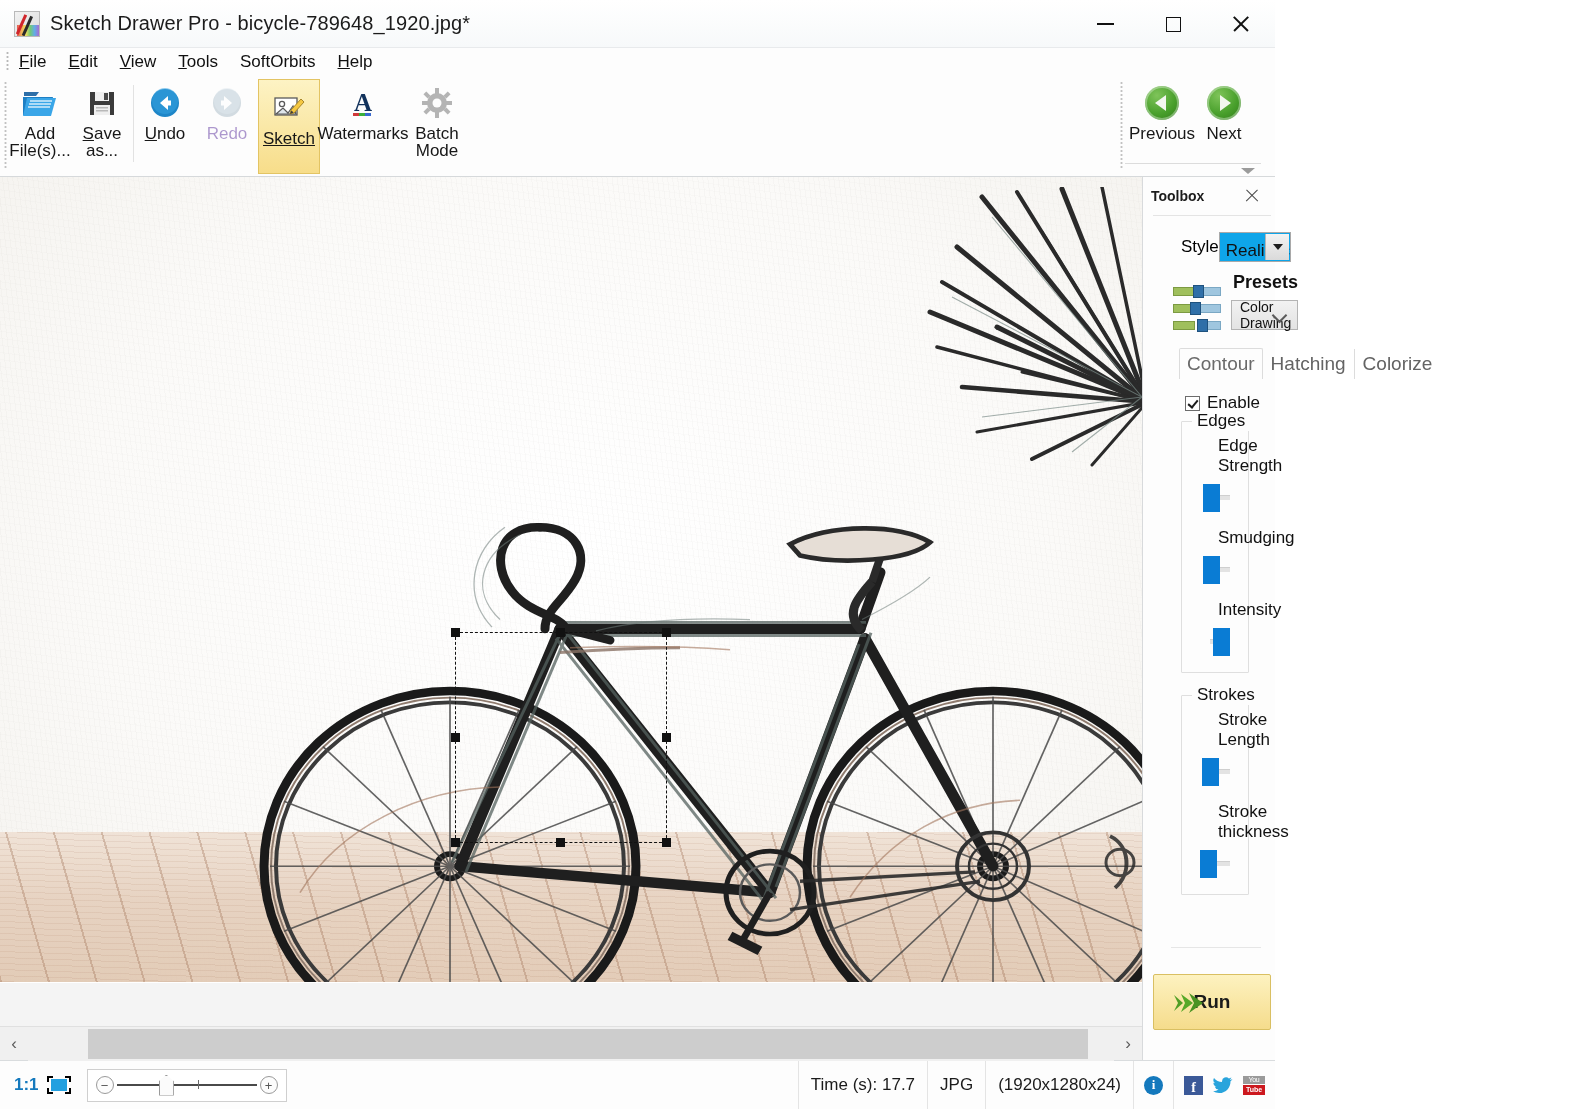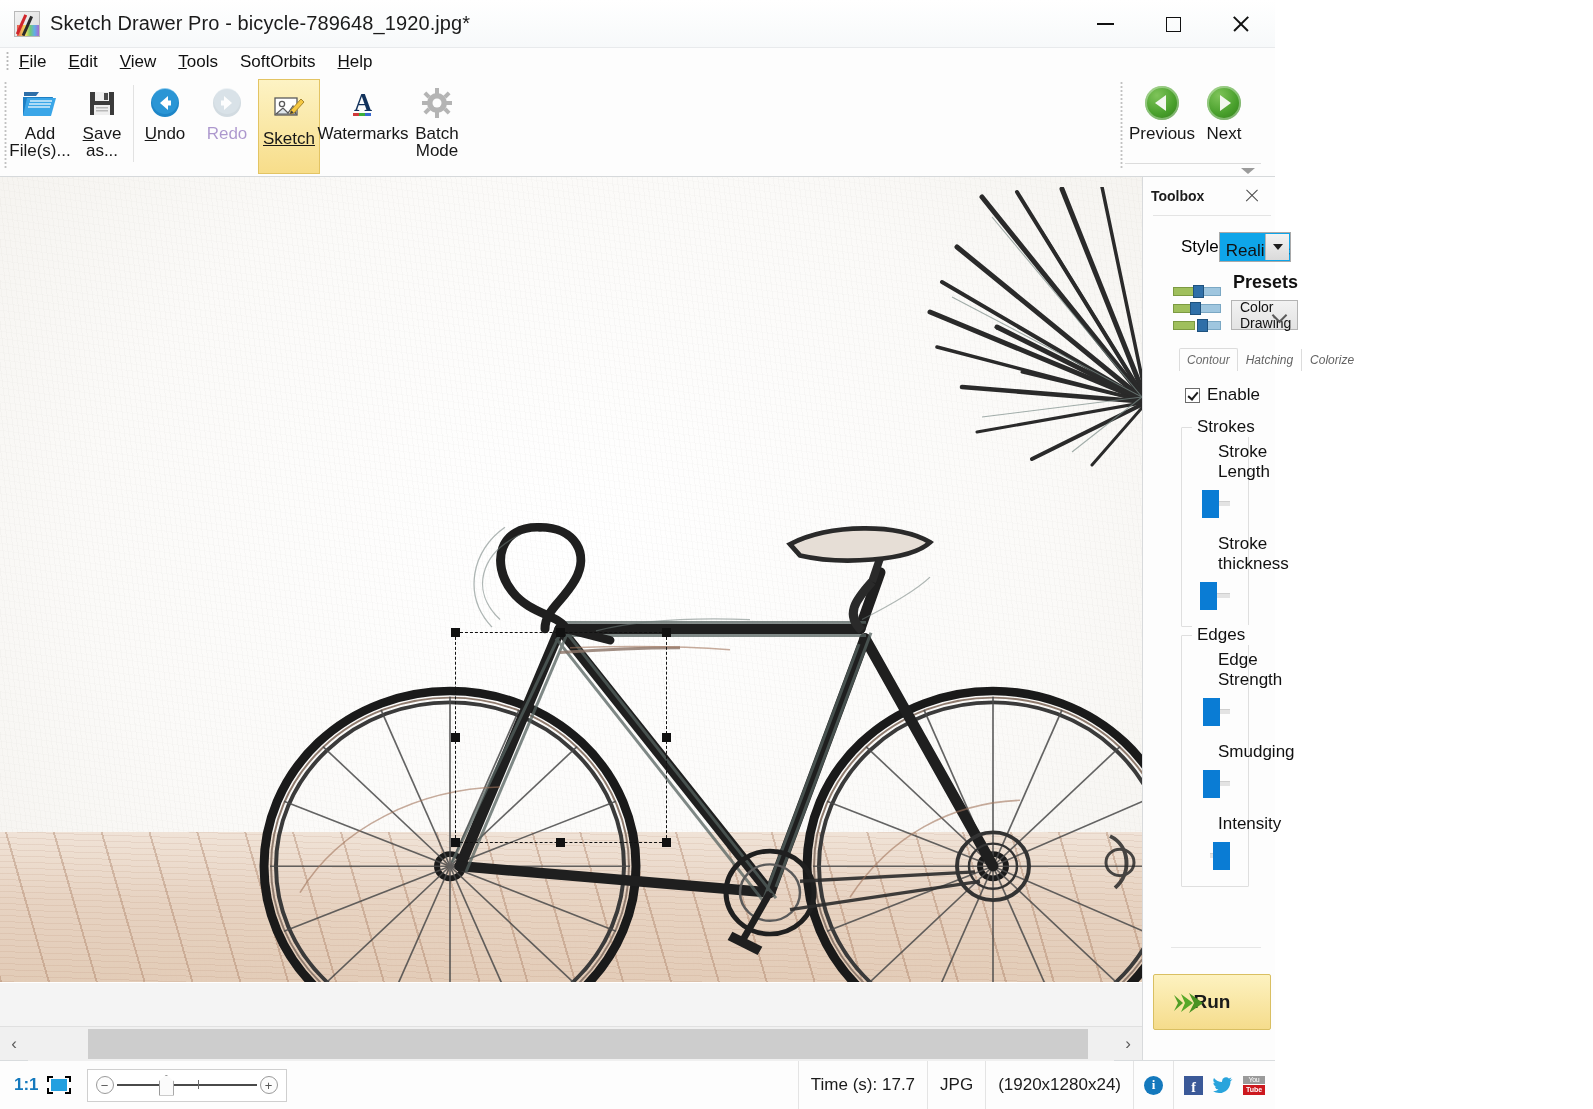--- a/index.html
+++ b/index.html
@@ -261,23 +261,22 @@
     position: relative;
   }
   .chev {
     position:absolute; right: 12px; top: 9px; width: 11px; height: 11px;
     border-right: 2px solid #5a5a5a; border-bottom: 2px solid #5a5a5a;
     transform: rotate(45deg);
   }
 
   .tabs { display:flex; padding: 12px 0 0 26px; align-items: flex-end; }
   .tab {
-    font-size: 12px; color:#636363; padding: 4px 8px 4px 8px; cursor: default;
+    font-size: 19px; color:#636363; padding: 4px 8px 4px 8px; cursor: default;
     border-right: 1px solid #dcdcdc;
-    font-style: italic;
   }
   .tab:last-child { border-right: none; }
   .tab.active {
     color:#6a6a6a; background:#fdfdfd;
     border: 1px solid #dcdcdc; border-bottom: none;
     border-top-left-radius: 2px; border-top-right-radius: 2px;
     padding: 4px 7px;
   }
 
   .enable-row { display:flex; align-items:center; gap: 7px; padding: 14px 0 0 32px; }
@@ -764,55 +763,55 @@
           <div class="tab active">Contour</div>
           <div class="tab">Hatching</div>
           <div class="tab">Colorize</div>
         </div>
 
         <div class="enable-row">
           <div class="cbx"></div>
           <div class="lbl-enable">Enable</div>
         </div>
 
+        <div class="group">
+          <div class="gtitle">Edges</div>
+
+          <div class="sl-label">Edge Strength</div>
+          <div class="slider">
+            <div class="sl-track"></div>
+            <div class="sl-thumb" style="left:11%"></div>
+          </div>
+
+          <div class="sl-label">Smudging</div>
+          <div class="slider">
+            <div class="sl-track"></div>
+            <div class="sl-thumb" style="left:14%"></div>
+          </div>
+
+          <div class="sl-label">Intensity</div>
+          <div class="slider">
+            <div class="sl-track"></div>
+            <div class="sl-thumb" style="left:56%"></div>
+          </div>
+        </div>
+
         <div class="group" style="margin-top:22px;">
           <div class="gtitle">Strokes</div>
 
           <div class="sl-label">Stroke Length</div>
           <div class="slider">
             <div class="sl-track"></div>
             <div class="sl-thumb" style="left:9%"></div>
           </div>
 
           <div class="sl-label">Stroke thickness</div>
           <div class="slider">
             <div class="sl-track"></div>
             <div class="sl-thumb" style="left:2%"></div>
-          </div>
-        </div>
-
-        <div class="group">
-          <div class="gtitle">Edges</div>
-
-          <div class="sl-label">Edge Strength</div>
-          <div class="slider">
-            <div class="sl-track"></div>
-            <div class="sl-thumb" style="left:11%"></div>
-          </div>
-
-          <div class="sl-label">Smudging</div>
-          <div class="slider">
-            <div class="sl-track"></div>
-            <div class="sl-thumb" style="left:14%"></div>
-          </div>
-
-          <div class="sl-label">Intensity</div>
-          <div class="slider">
-            <div class="sl-track"></div>
-            <div class="sl-thumb" style="left:56%"></div>
           </div>
         </div>
 
         <div class="tb-footerline"></div>
 
         <div class="run-wrap">
           <div class="run-btn">
             <svg class="run-ico" viewBox="0 0 32 24">
               <path d="M2 4 L11 12 L2 20 L6 12 Z" fill="#4f9e25"></path>
               <path d="M9 3 L21 12 L9 21 L13 12 Z" fill="#55a828"></path>

